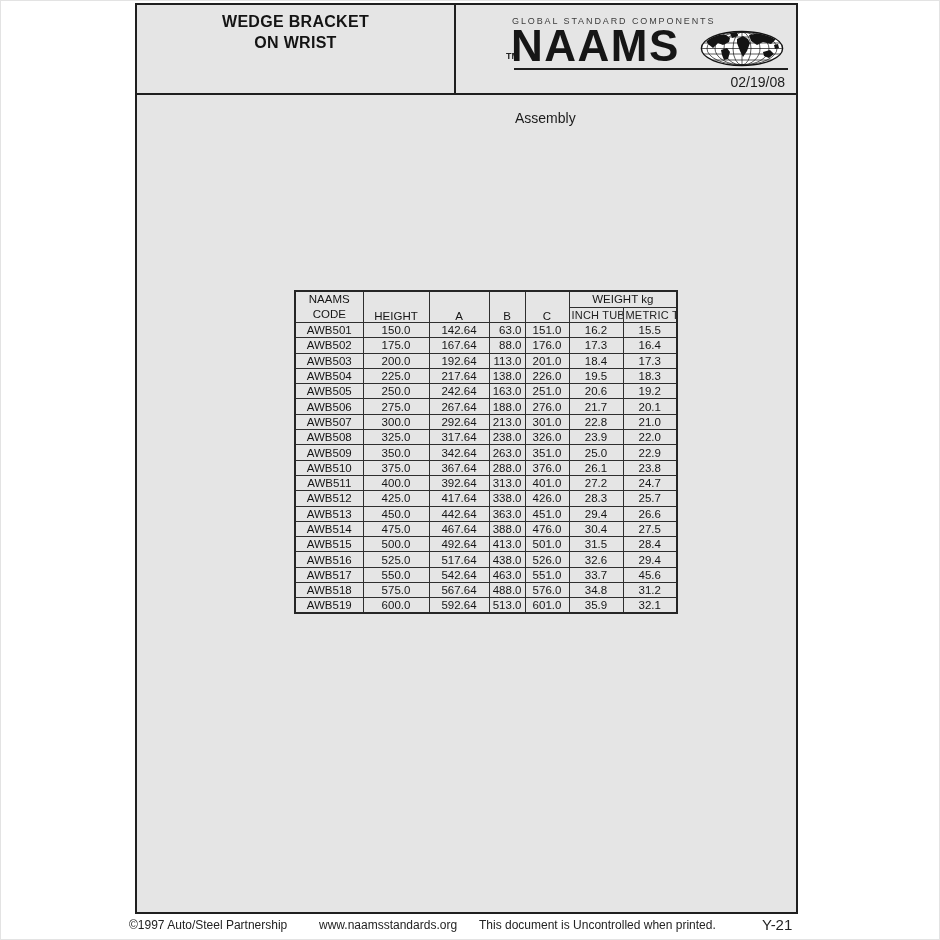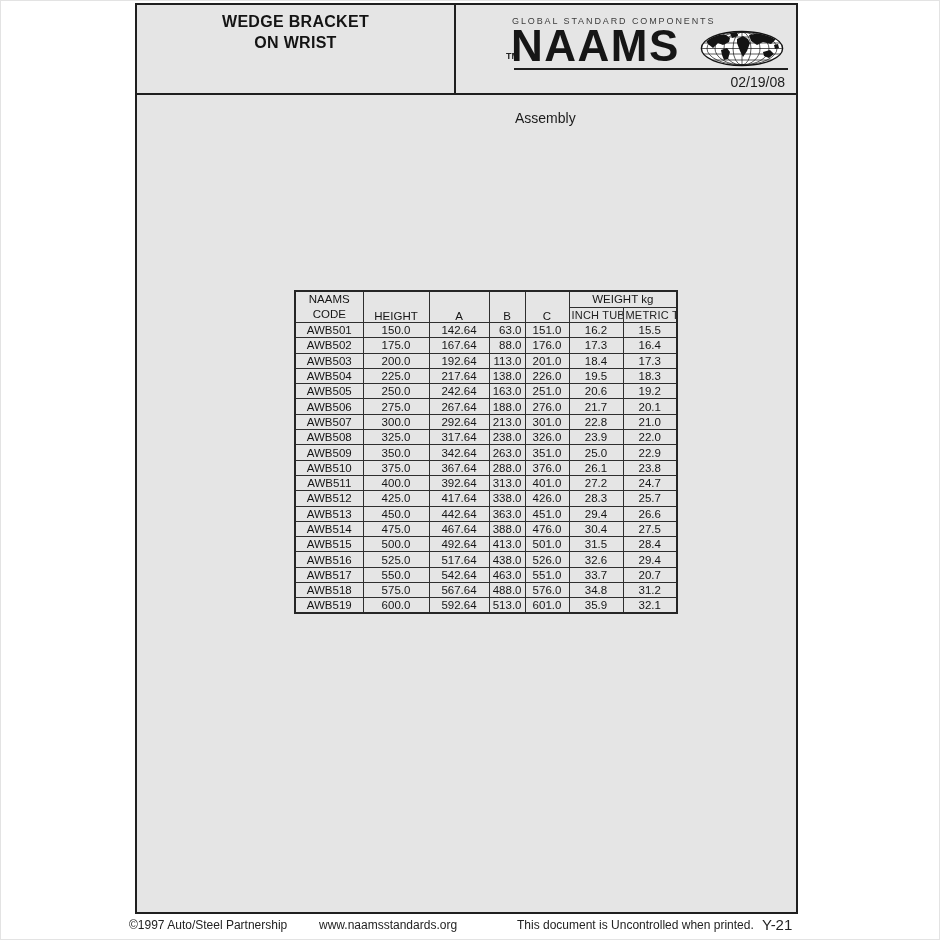--- a/index.html
+++ b/index.html
@@ -55,21 +55,21 @@
   th.h-code div{line-height:15px;}
   tr.hr1 th{height:16px;}
   tr.hr2 th{height:15px;font-size:11px;letter-spacing:.2px;color:#222;}
   table.dims tbody td{height:15.3px;text-align:center;line-height:14px;}
   table.dims tbody td.col-3{text-align:right;padding-right:3px;margin-left:9px;}
 
   
   .footer{position:absolute;left:0;top:915px;width:940px;height:20px;font-size:12px;color:#232323;}
   .f-copy{position:absolute;left:128px;top:2px;}
   .f-web{position:absolute;left:318px;top:2px;}
-  .f-notice{position:absolute;left:516px;top:2px;}
+  .f-notice{position:absolute;left:478px;top:2px;}
   .f-page{position:absolute;left:761px;top:0px;font-size:15px;}
 </style>
 </head>
 <body>
 
 <div class="page">
 
   <div class="doc-box">
 
     <div class="hdr">
@@ -286,21 +286,21 @@
           <td class="col-5">32.6</td>
           <td class="col-6">29.4</td>
         </tr>
         <tr>
           <td class="col-0">AWB517</td>
           <td class="col-1">550.0</td>
           <td class="col-2">542.64</td>
           <td class="col-3">463.0</td>
           <td class="col-4">551.0</td>
           <td class="col-5">33.7</td>
-          <td class="col-6">20.7</td>
+          <td class="col-6">45.6</td>
         </tr>
         <tr>
           <td class="col-0">AWB518</td>
           <td class="col-1">575.0</td>
           <td class="col-2">567.64</td>
           <td class="col-3">488.0</td>
           <td class="col-4">576.0</td>
           <td class="col-5">34.8</td>
           <td class="col-6">31.2</td>
         </tr>

